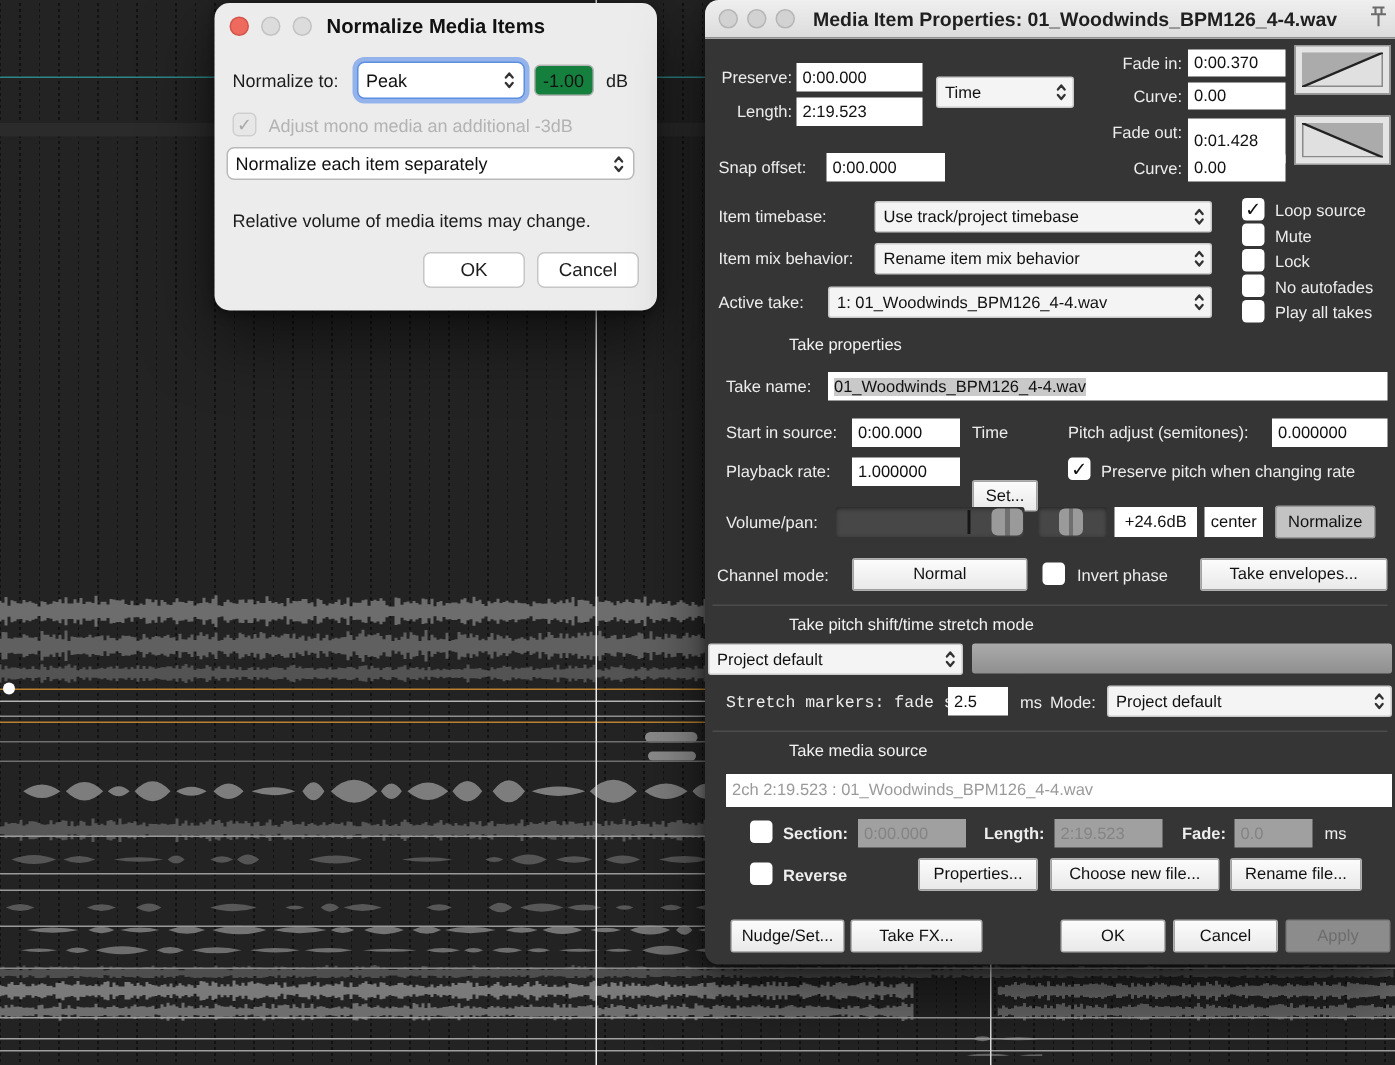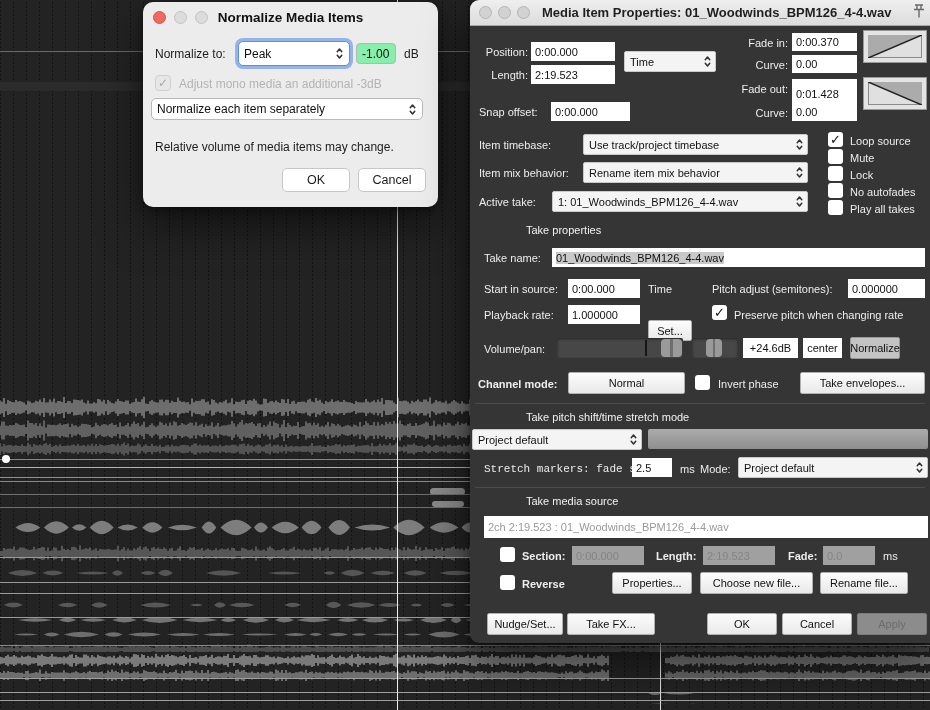--- a/index.html
+++ b/index.html
@@ -21,21 +21,21 @@
   .tl{position:absolute;border-radius:50%;width:13px;height:13px;box-sizing:border-box;}
   
   #norm{left:143px;top:2px;width:295px;height:205px;background:#ececec;border-radius:10px;
         color:#1c1c1c;font-size:12px;}
   #norm .title{position:absolute;left:0;right:0;top:8px;text-align:center;font-weight:bold;
         font-size:13.5px;color:#111;}
   .mac-sel{position:absolute;background:#ffffff;border:1px solid #b9b9b9;border-radius:5px;
         display:flex;align-items:center;justify-content:space-between;box-sizing:border-box;
         font-size:12px;color:#111;padding:0 5px;}
   .mac-sel.focus{border:1px solid #5b8fe0;box-shadow:0 0 0 3px rgba(120,160,235,.75);}
-  .mac-inp{position:absolute;background:#86efac;border:1px solid #b5b5b5;border-radius:4px;
+  .mac-inp{position:absolute;background:#15803d;border:1px solid #b5b5b5;border-radius:4px;
         box-sizing:border-box;font-size:12px;color:#111;display:flex;align-items:center;padding:0 5px;}
   .mac-btn{position:absolute;background:#ffffff;border:1px solid #c6c6c6;border-radius:5px;
         display:flex;align-items:center;justify-content:center;font-size:12.5px;color:#1c1c1c;
         box-sizing:border-box;}
   .mac-cb{position:absolute;width:16px;height:16px;border-radius:4px;box-sizing:border-box;}
   .mac-cb.dis{background:#e7e7e7;border:1px solid #cfcfcf;color:#a8a8a8;}
   .mac-cb span{display:flex;width:100%;height:100%;align-items:center;justify-content:center;
         font-size:12px;font-weight:bold;}
   .gray-t{color:#b3b3b3;}
   .chev{width:9px;height:15px;flex:0 0 auto;}
@@ -193,21 +193,21 @@
   <div class="titlebar">
     <div class="tl" style="left:9px;top:6px;background:#d2d2d2;border:1px solid #b5b5b5;"></div>
     <div class="tl" style="left:28px;top:6px;background:#d2d2d2;border:1px solid #b5b5b5;"></div>
     <div class="tl" style="left:47px;top:6px;background:#d2d2d2;border:1px solid #b5b5b5;"></div>
     <div class="t">Media Item Properties:  01_Woodwinds_BPM126_4-4.wav</div>
     <svg style="position:absolute;right:3px;top:3px;width:16px;height:18px;" viewBox="0 0 16 18">
       <path d="M4 2 h8 M6 2 v4 M10 2 v4 M3 6.5 h10 M8 6.5 v8" stroke="#6a6a6a" stroke-width="1.4" fill="none"></path>
     </svg>
   </div>
 
-  <div class="p-lbl r" style="left:9px;top:46px;width:49px;">Position:</div>
+  <div class="p-lbl r" style="left:9px;top:46px;width:49px;">Preserve:</div>
   <div class="p-fld" style="left:61px;top:42px;width:84px;">0:00.000</div>
   <div class="p-lbl r" style="left:9px;top:69px;width:49px;">Length:</div>
   <div class="p-fld" style="left:61px;top:65px;width:84px;">2:19.523</div>
   <div class="p-sel" style="left:154px;top:51px;width:92px;">
     <span>Time</span>
     <svg class="chev" viewBox="0 0 10 16">
         <path d="M2.5 6 L5 3 L7.5 6"></path>
         <path d="M2.5 10 L5 13 L7.5 10"></path>
       </svg>
   </div>
@@ -300,23 +300,23 @@
   <div class="p-lbl" style="left:14px;top:343px;">Volume/pan:</div>
   <div class="slider" style="left:87px;top:338px;width:126px;height:20px;">
     <div class="tick" style="left:88px;top:2px;height:16px;"></div>
     <div class="handle" style="left:104px;width:21px;"></div>
   </div>
   <div class="slider" style="left:222px;top:338px;width:46px;height:20px;">
     <div class="handle" style="left:14px;width:16px;"></div>
   </div>
   <div class="p-fld" style="left:273px;top:338px;width:55px;height:20px;justify-content:center;">+24.6dB</div>
   <div class="p-fld" style="left:333px;top:338px;width:39px;height:20px;justify-content:center;">center</div>
-  <div class="p-btn dk" style="left:380px;top:337px;width:50px;">Normalize</div>
-
-  <div class="p-lbl" style="left:8px;top:378px;font-weight:bold;">Channel mode:</div>
+  <div class="p-btn dk" style="left:380px;top:337px;width:67px;">Normalize</div>
+
+  <div class="p-lbl" style="left:8px;top:378px;">Channel mode:</div>
   <div class="p-btn" style="left:98px;top:372px;width:117px;">Normal</div>
   <div class="p-cb" style="left:225px;top:375px;"></div>
   <div class="p-lbl" style="left:248px;top:378px;">Invert phase</div>
   <div class="p-btn" style="left:330px;top:372px;width:125px;">Take envelopes...</div>
 
   <div class="p-line" style="top:403px;"></div>
   <div class="p-hdr" style="left:19px;top:411px;">Take pitch shift/time stretch mode</div>
   <div class="p-sel" style="left:2px;top:429px;width:170px;">
     <span>Project default</span>
     <svg class="chev" viewBox="0 0 10 16">

